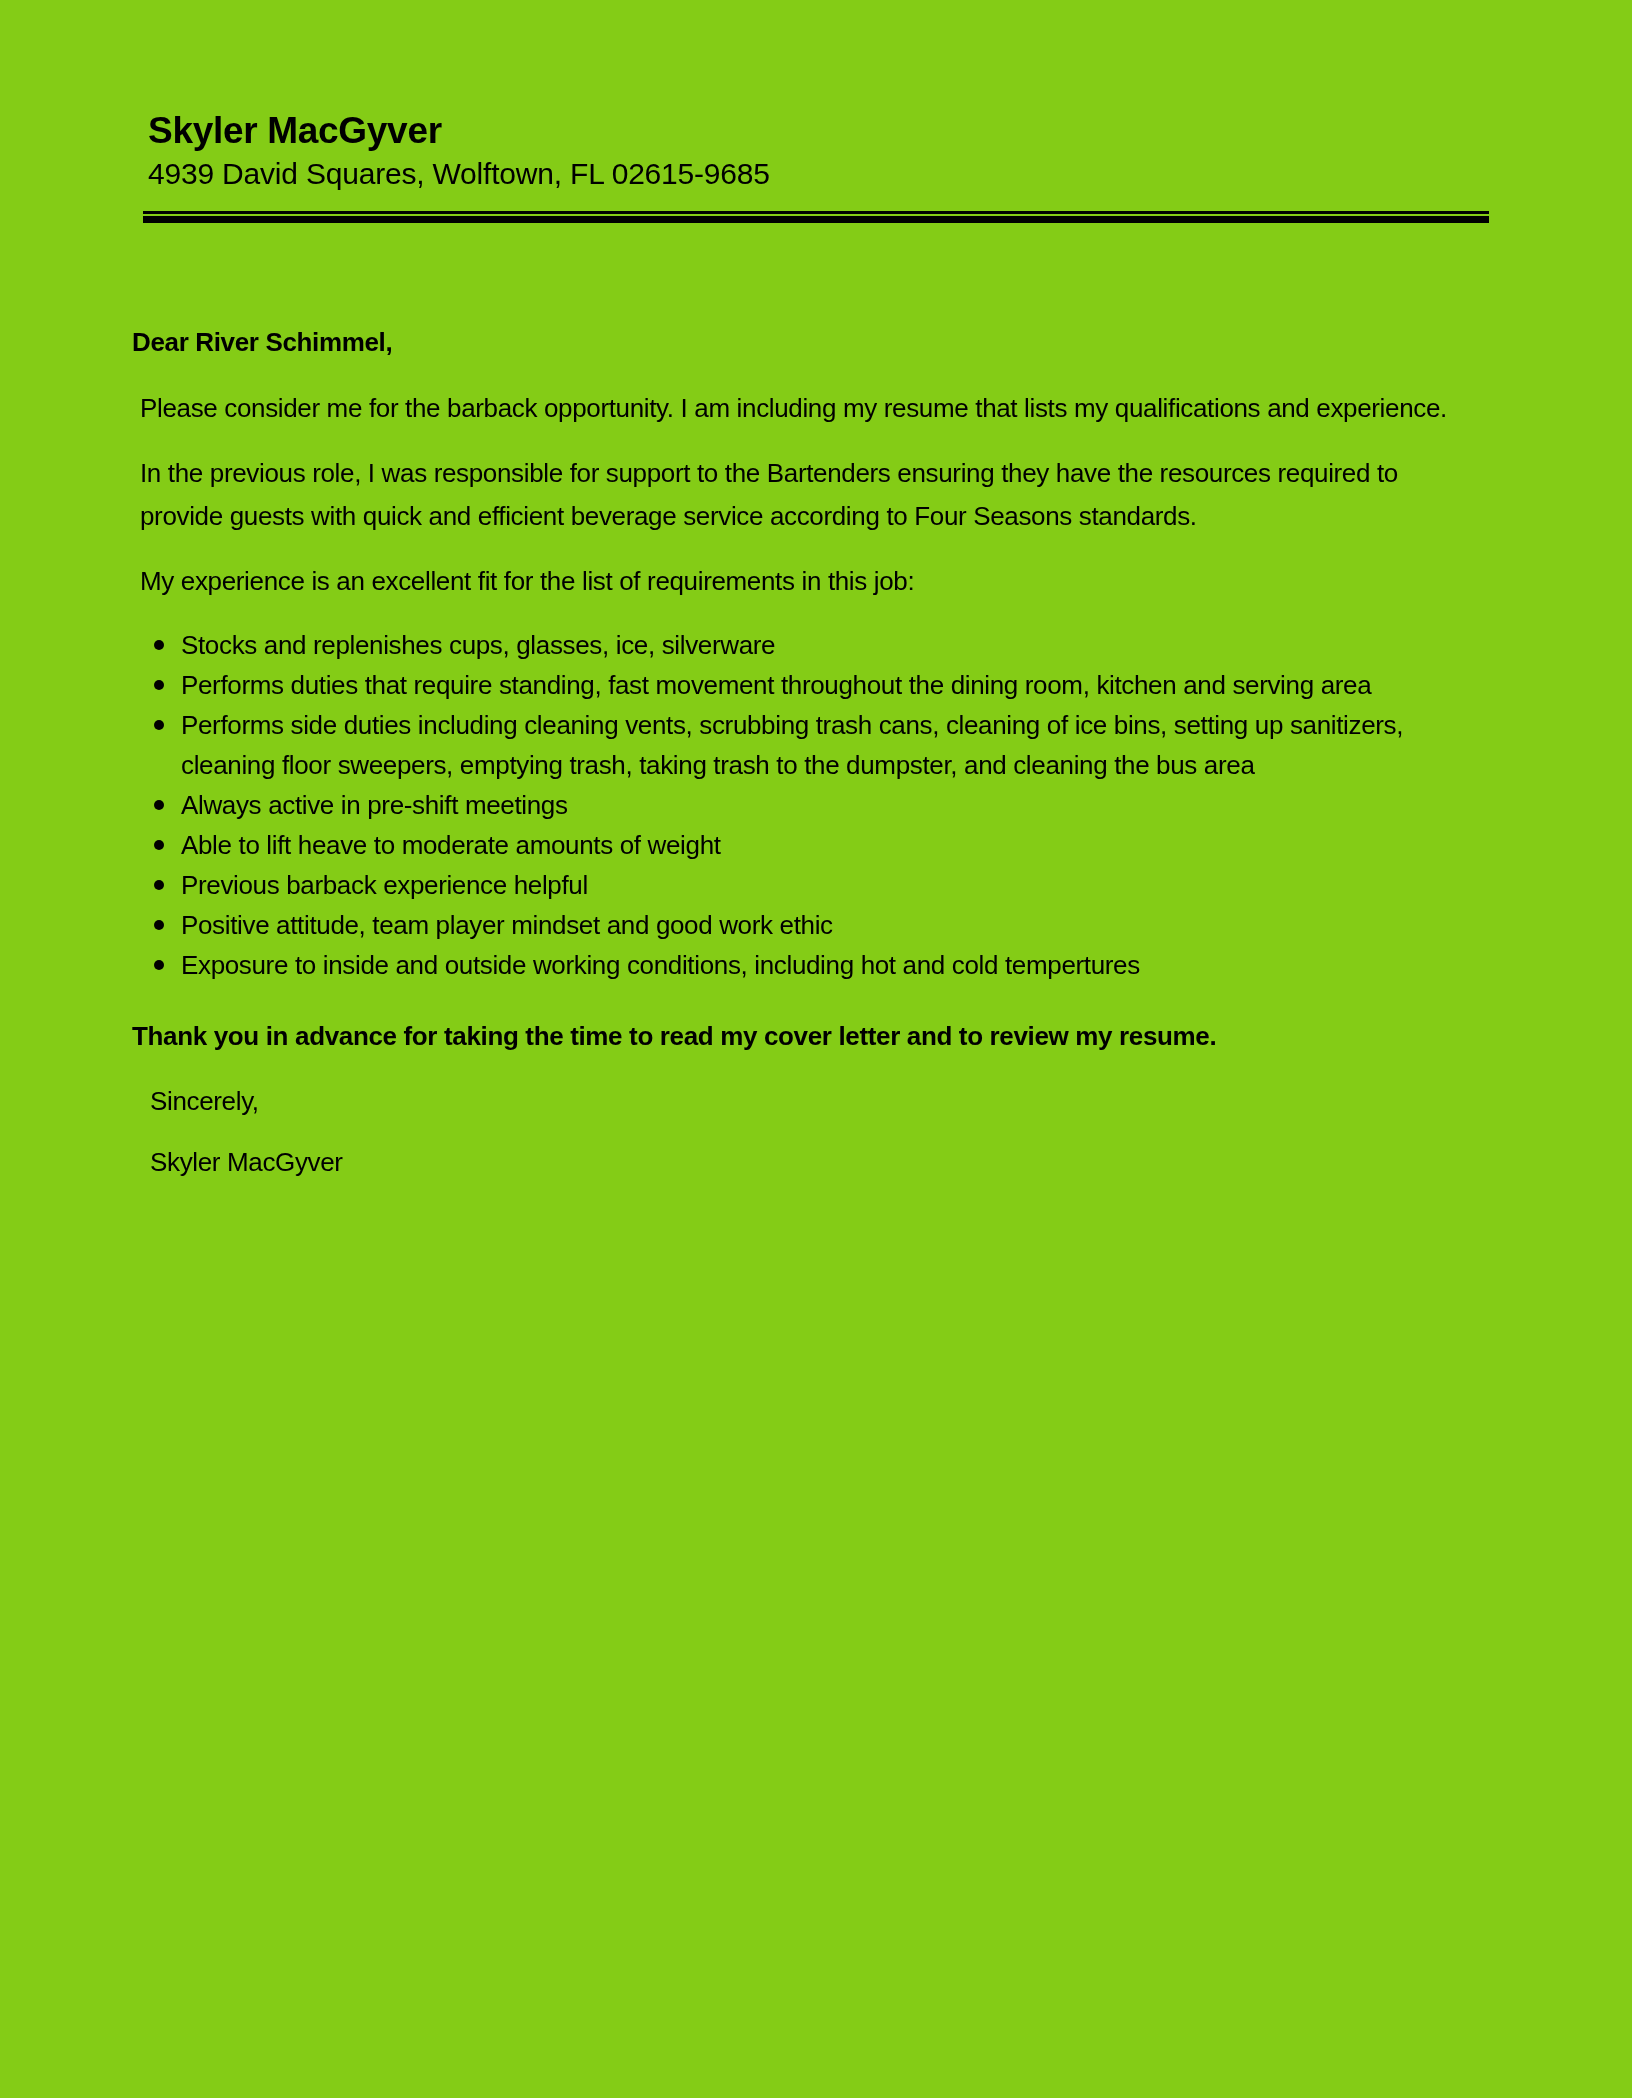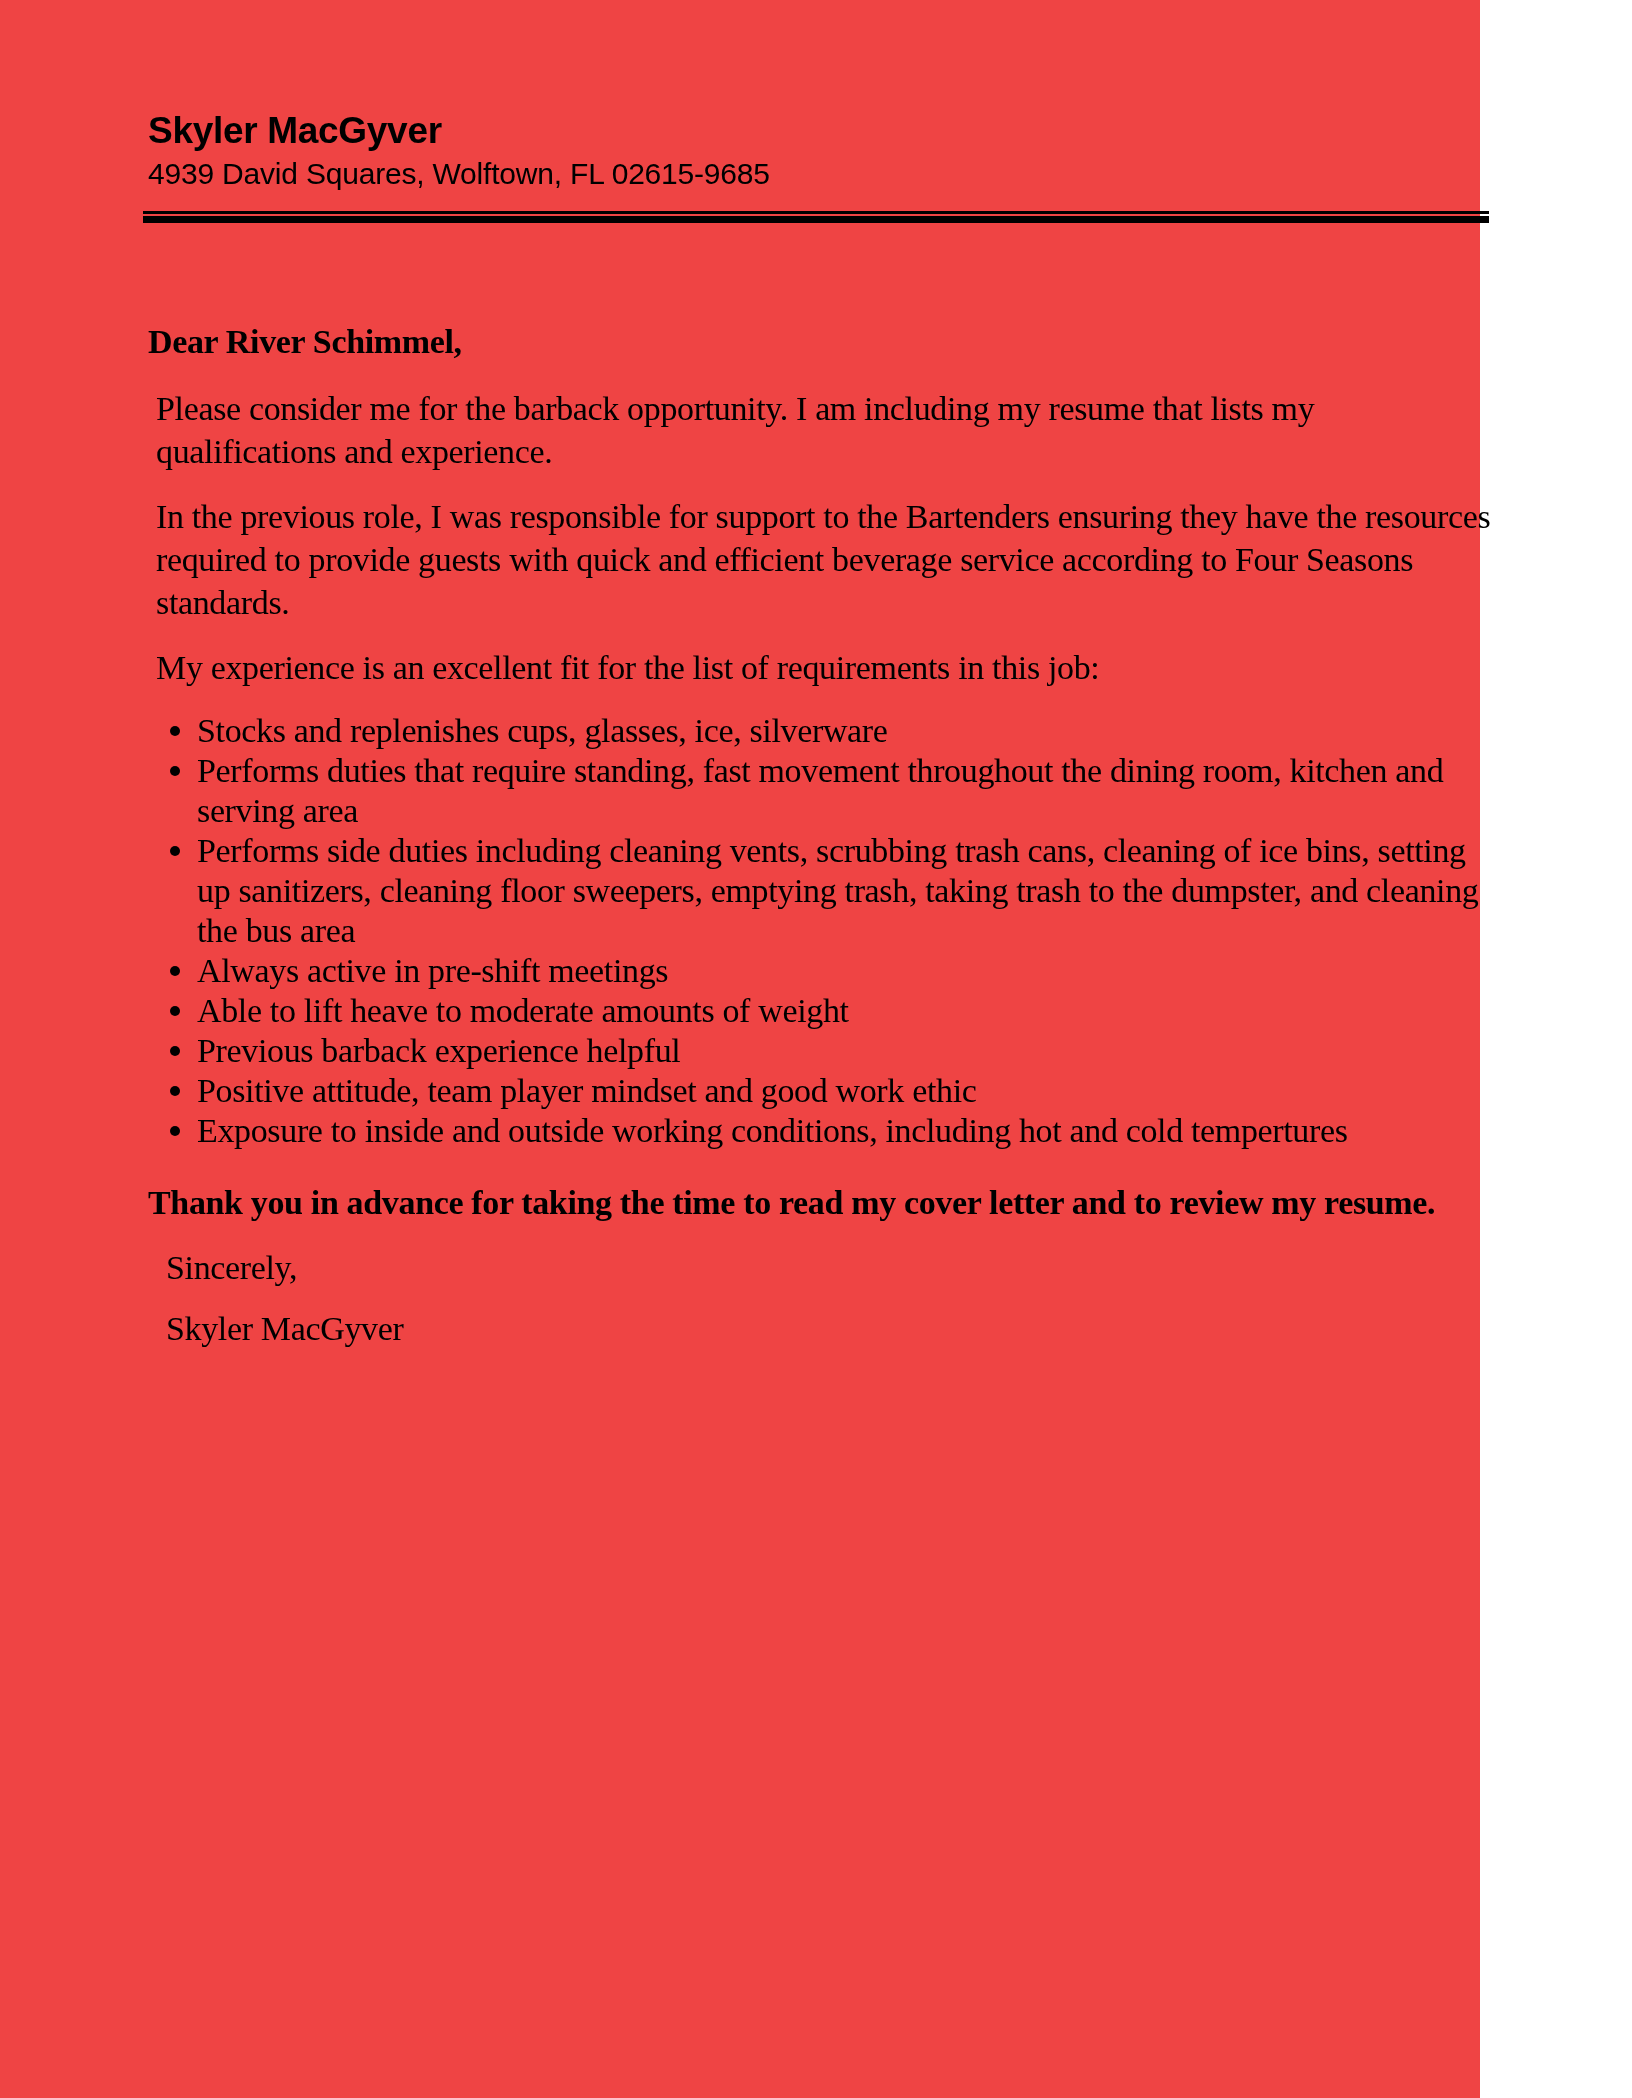--- a/index.html
+++ b/index.html
@@ -12,23 +12,23 @@
       height: 2098px;
       position: relative;
       overflow: hidden;
       color: #000000;
       font-family: "Liberation Sans", "DejaVu Sans", sans-serif;
     }
     .page {
       position: absolute;
       left: 0;
       top: 0;
-      width: 1480px;
+      width: 1632px;
       height: 2098px;
-      background: #ef4444;
+      background: #84cc16;
     }
     .header {
       position: absolute;
       left: 148px;
       top: 108px;
       width: 1340px;
     }
     .name {
       font-size: 37px;
       font-weight: bold;
@@ -58,26 +58,25 @@
     }
     .rule .thick {
       position: absolute;
       left: 0; top: 5px;
       width: 100%;
       height: 7px;
       background: #000000;
     }
     .body {
       position: absolute;
-      left: 148px;
+      left: 132px;
       top: 322px;
       width: 1345px;
-      font-size: 34px;
+      font-size: 26px;
       letter-spacing: -0.35px;
-      font-family: Liberation Serif, serif;
     }
     .salutation {
       font-weight: bold;
       line-height: 40px;
       margin: 0 0 25px 0;
     }
     .para {
       line-height: 43px;
       margin: 0 0 22px 8px;
     }

